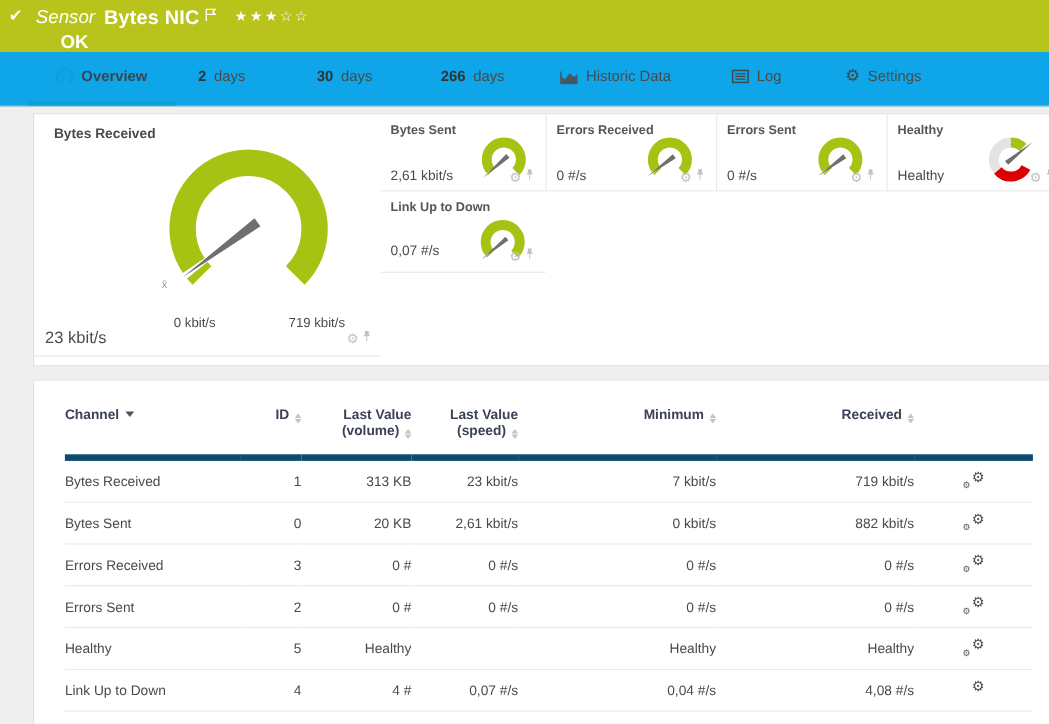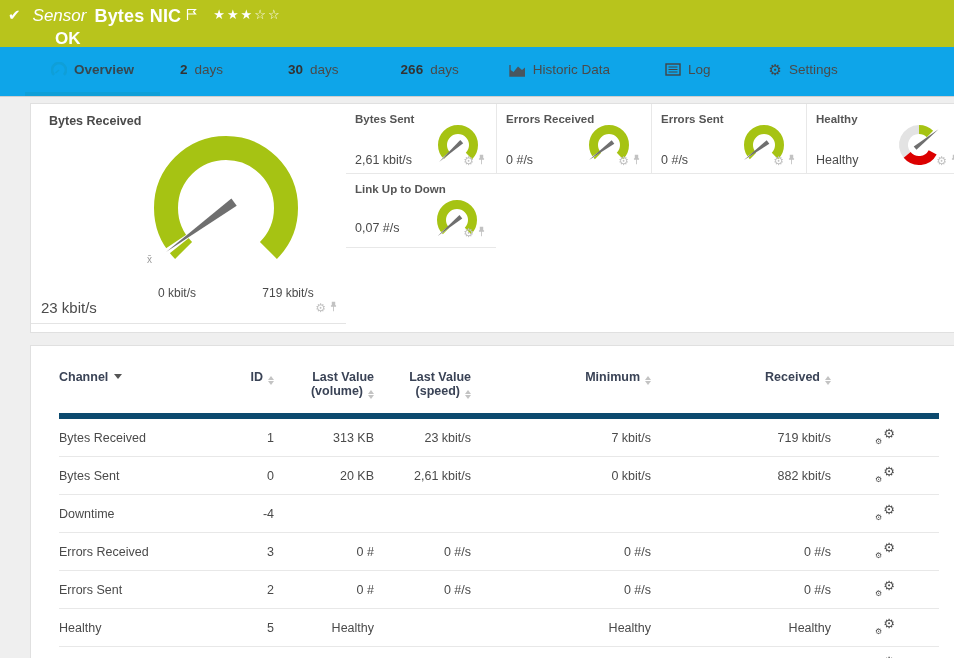--- a/index.html
+++ b/index.html
@@ -309,29 +309,20 @@
       <tr>
         <td class="ch">Bytes Sent</td>
         <td>0</td>
         <td>20 KB</td>
         <td>2,61 kbit/s</td>
         <td>0 kbit/s</td>
         <td>882 kbit/s</td>
         <td class="tools-col"><span class="gears"><span class="g-big">⚙</span><span class="g-small">⚙</span></span></td>
       </tr>
       <tr>
-        <td class="ch">Downtime</td>
-        <td>-4</td>
-        <td></td>
-        <td></td>
-        <td></td>
-        <td></td>
-        <td class="tools-col"><span class="gears"><span class="g-big">⚙</span><span class="g-small">⚙</span></span></td>
-      </tr>
-      <tr>
         <td class="ch">Errors Received</td>
         <td>3</td>
         <td>0 #</td>
         <td>0 #/s</td>
         <td>0 #/s</td>
         <td>0 #/s</td>
         <td class="tools-col"><span class="gears"><span class="g-big">⚙</span><span class="g-small">⚙</span></span></td>
       </tr>
       <tr>
         <td class="ch">Errors Sent</td>

